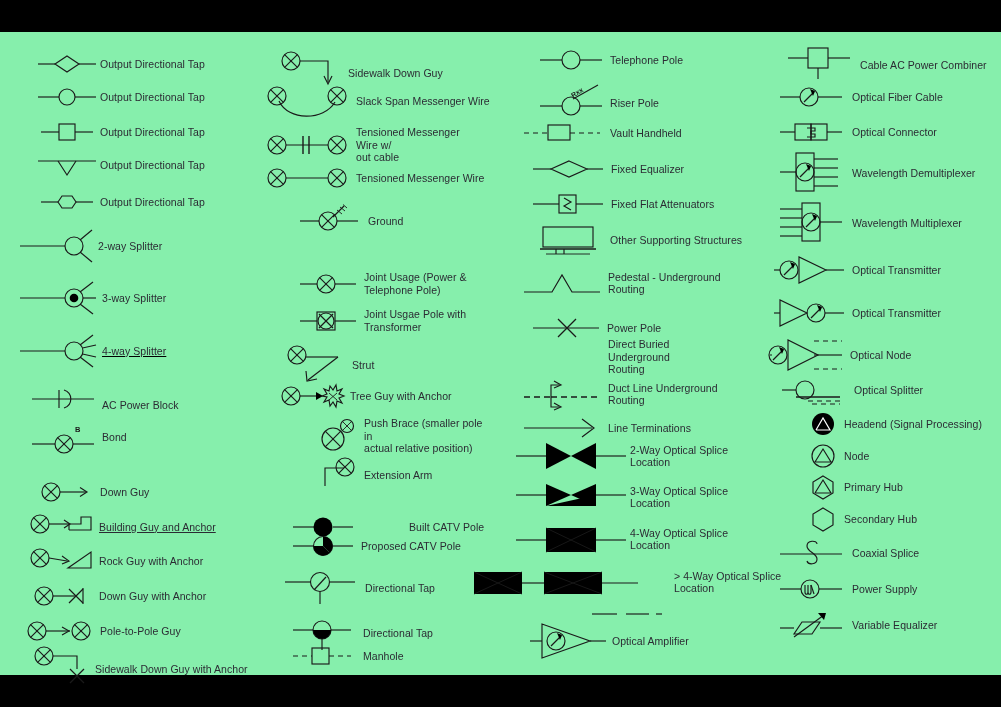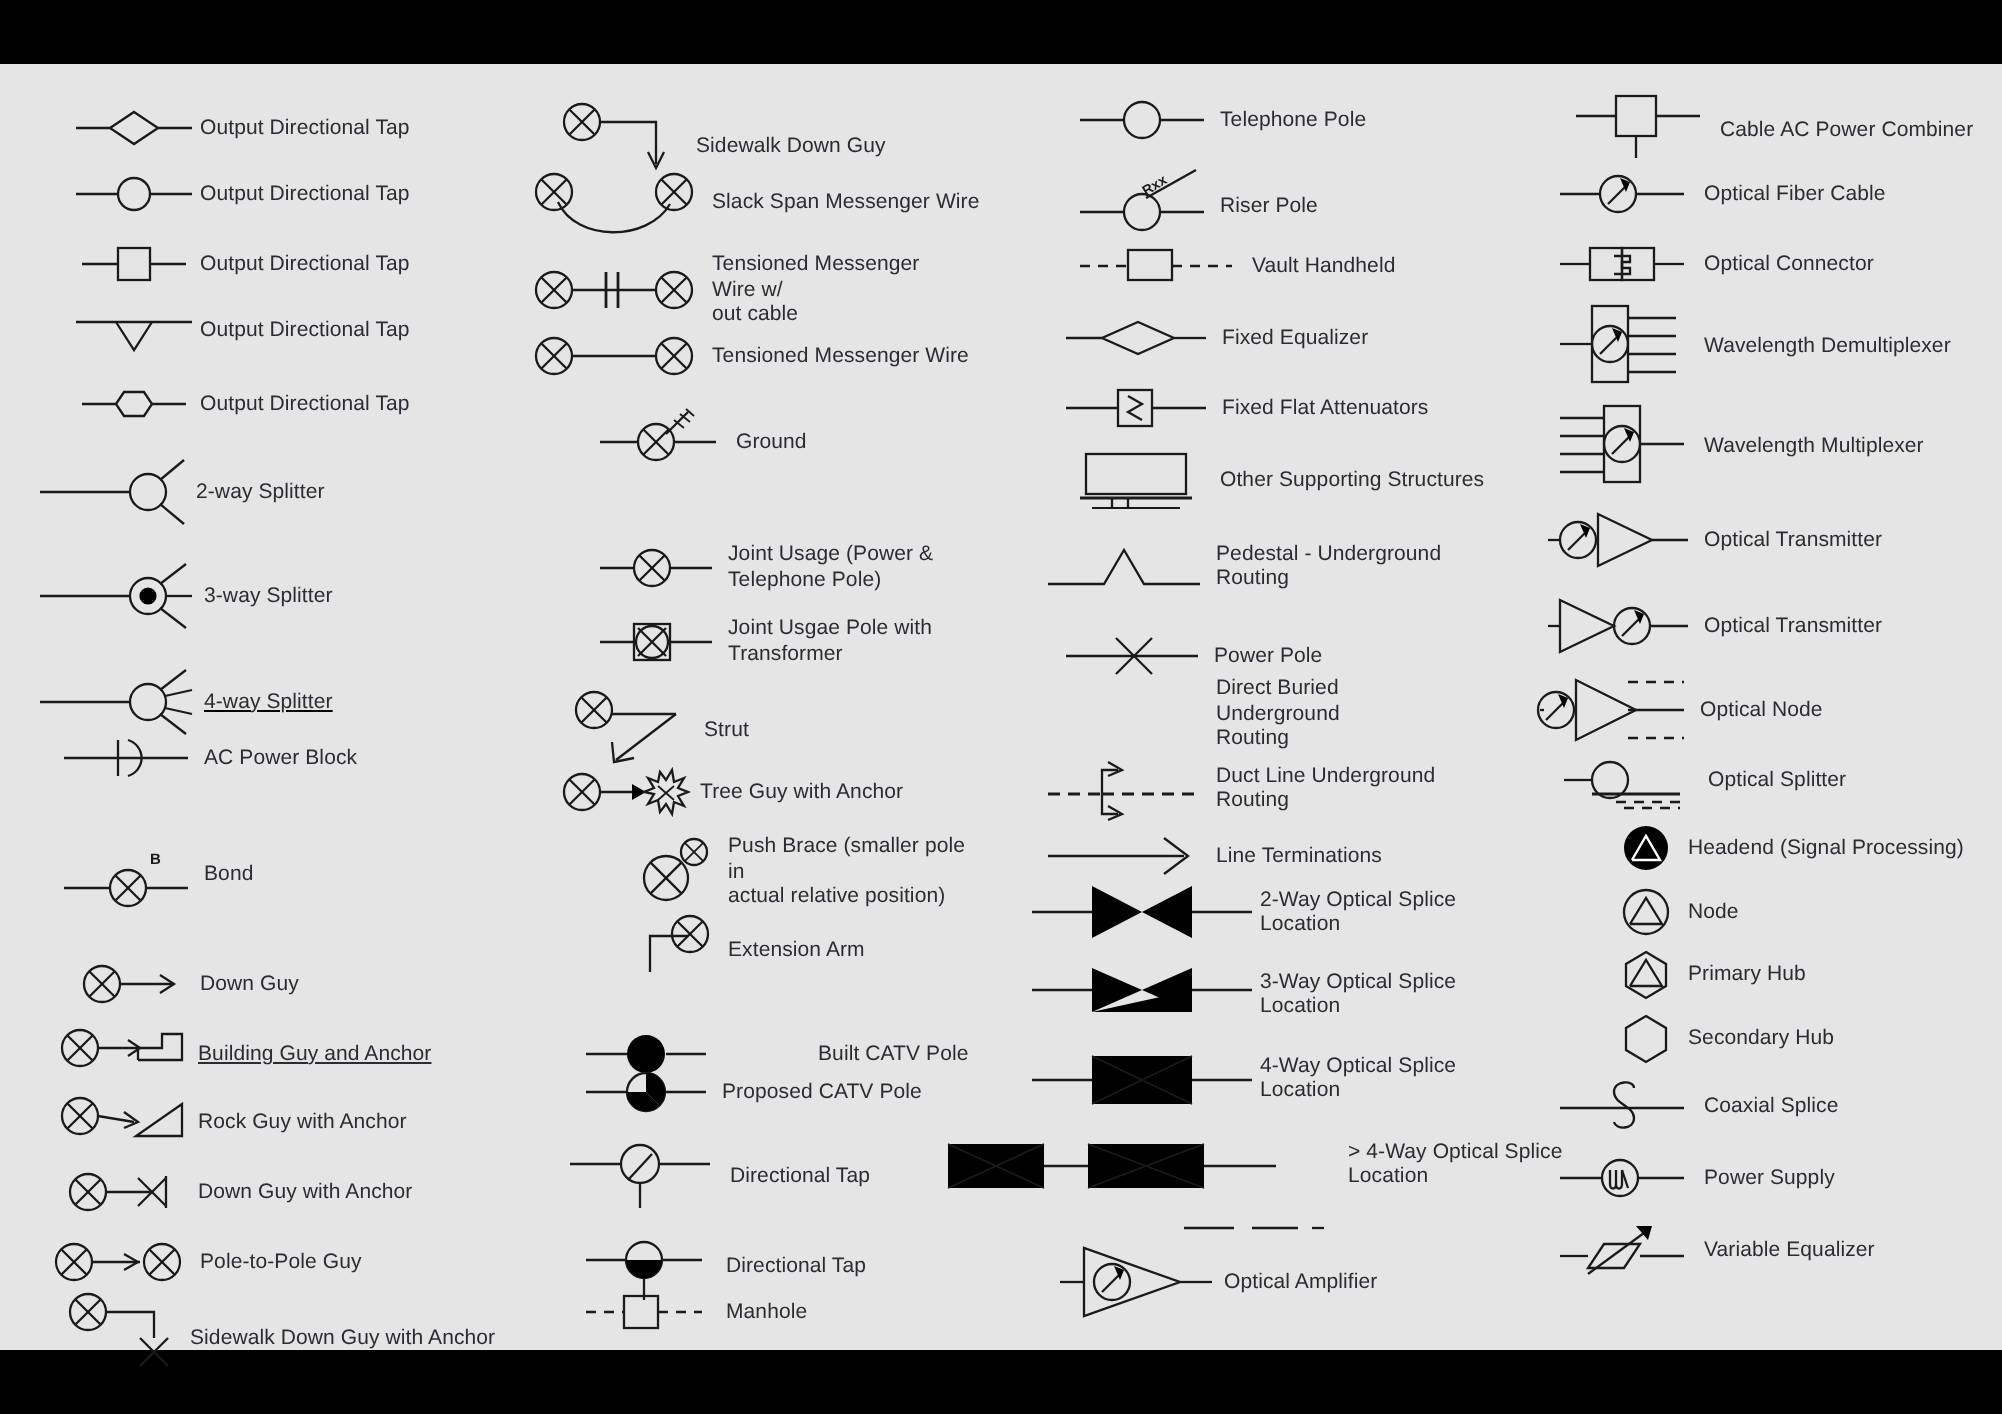--- a/index.html
+++ b/index.html
@@ -7,21 +7,21 @@
   body {
     width:1001px; height:707px;
     font-family:"Liberation Sans", sans-serif;
     overflow:hidden;
   }
   .bar { width:1001px; background:#000; }
   #bar-top { height:32px; }
   #bar-bottom { height:32px; }
   #sheet {
     width:1001px; height:643px;
-    background:#e5e5e5;
+    background:#86efac;
     display:flex;
     position:relative;
   }
   .col {
     position:relative;
     height:643px;
     flex:0 0 auto;
   }
   #col1 { width:258px; }
   #col2 { width:258px; }
@@ -157,21 +157,21 @@
           <circle class="st" cx="54" cy="19" r="9"></circle>
           <line class="st" x1="60" y1="13" x2="73" y2="3"></line>
           <line class="st" x1="62.5" y1="16" x2="76" y2="13"></line>
           <line class="st" x1="62.5" y1="22" x2="76" y2="25"></line>
           <line class="st" x1="60" y1="25" x2="73" y2="35"></line>
         </svg>
       </span>
       <span class="lbl" style="margin-left:6px;">4-way Splitter</span>
     </div>
 
-    <div class="row" style="left:32px; top:335px;">
+    <div class="row" style="left:32px; top:355px;align-items:flex-end;">
       <span class="sym">
         <svg width="62" height="24" viewBox="0 0 62 24">
           <line class="st" x1="0" y1="12" x2="62" y2="12"></line>
           <line class="st" x1="27" y1="3" x2="27" y2="21"></line>
           <path class="st" d="M32,3 A10,9.5 0 0 1 32,21"></path>
         </svg>
       </span>
       <span class="lbl" style="margin-left:8px;">AC Power Block</span>
     </div>
 
@@ -532,21 +532,21 @@
           <line class="st" x1="0" y1="30" x2="22" y2="30"></line>
           <circle class="st" cx="31" cy="30" r="9"></circle>
           <line class="st" x1="40" y1="30" x2="62" y2="30"></line>
           <line class="st" x1="33" y1="23" x2="58" y2="9"></line>
           <text class="rxx" x="33" y="22" transform="rotate(-32 33 22)">Rxx</text>
         </svg>
       </span>
       <span class="lbl" style="margin-left:8px; margin-top:12px;">Riser Pole</span>
     </div>
 
-    <div class="row" style="left:24px; top:89px;justify-content:space-between;">
+    <div class="row" style="left:8px; top:89px;justify-content:space-between;">
       <span class="sym">
         <svg width="80" height="24" viewBox="0 0 80 24">
           <line class="dash" x1="0" y1="12" x2="24" y2="12"></line>
           <rect class="st" x="24" y="4" width="22" height="15"></rect>
           <line class="dash" x1="46" y1="12" x2="76" y2="12"></line>
         </svg>
       </span>
       <span class="lbl" style="margin-left:6px;">Vault Handheld</span>
     </div>
 

